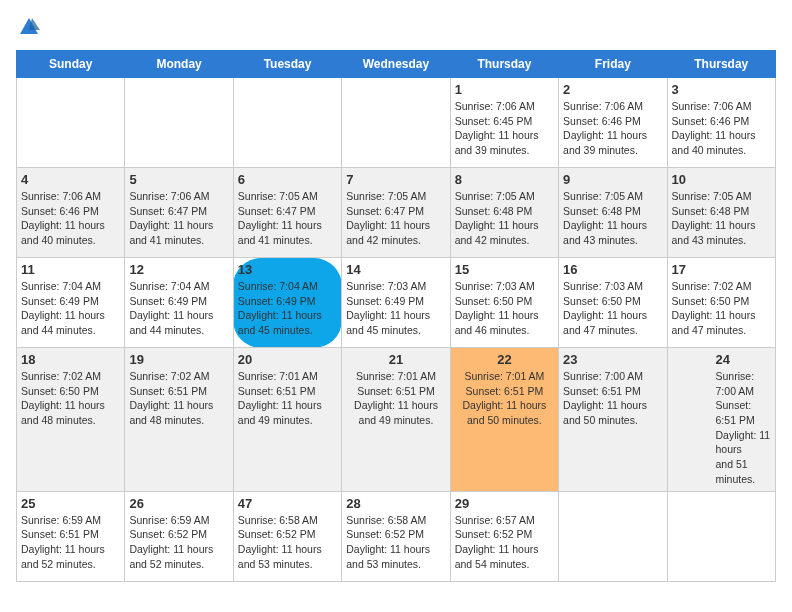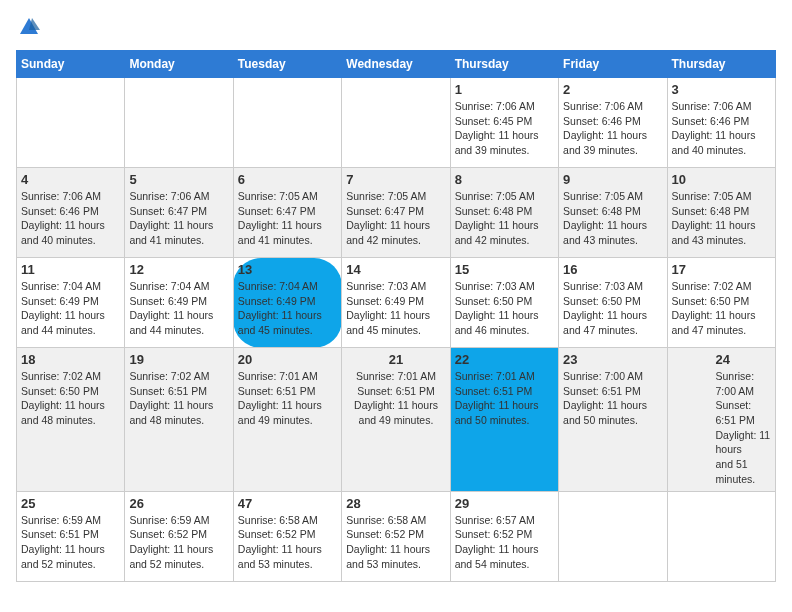--- a/index.html
+++ b/index.html
@@ -55,21 +55,21 @@
     }
     .calendar {
       width: 100%;
       border-collapse: collapse;
       font-size: 11px;
     }
     .calendar th {
       background-color: #2e7bd4;
       color: #fff;
       padding: 6px 4px;
-      text-align: left;
+      text-align: center;
       font-size: 12px;
       font-weight: bold;
       border: 1px solid #2e7bd4;
     }
     .calendar td {
       border: 1px solid #ccc;
       vertical-align: top;
       padding: 4px;
       height: 90px;
       width: calc(100% / 7);
@@ -280,21 +280,21 @@
 Daylight: 11 hours
 and 49 minutes.</div>
         </td>
         <td style="background-color: rgb(240, 240, 240); text-align: center;">
           <span class="day-number">21</span>
           <div class="day-info" style="white-space: pre-line;">Sunrise: 7:01 AM
 Sunset: 6:51 PM
 Daylight: 11 hours
 and 49 minutes.</div>
         </td>
-        <td style="background-color: #0ea5e9;">
+        <td style="background-color: #fdba74; text-align: center;">
           <span class="day-number">22</span>
           <div class="day-info" style="white-space: pre-line;">Sunrise: 7:01 AM
 Sunset: 6:51 PM
 Daylight: 11 hours
 and 50 minutes.</div>
         </td>
         <td style="background-color: rgb(240, 240, 240);">
           <span class="day-number">23</span>
           <div class="day-info" style="white-space: pre-line;">Sunrise: 7:00 AM
 Sunset: 6:51 PM

